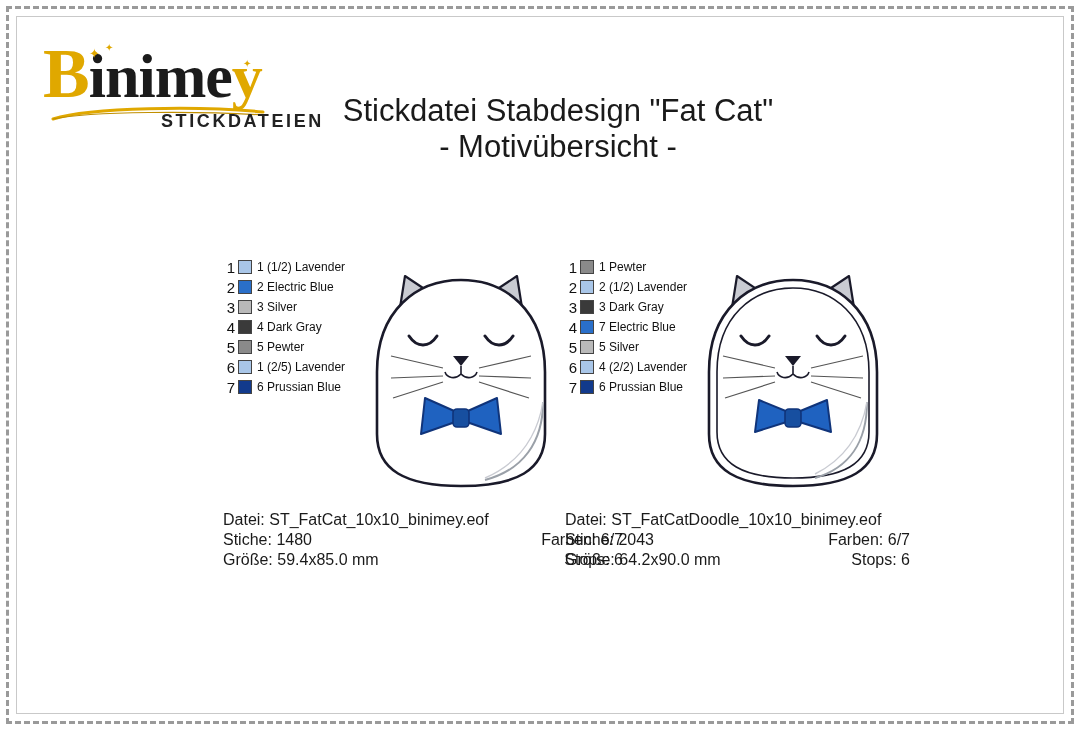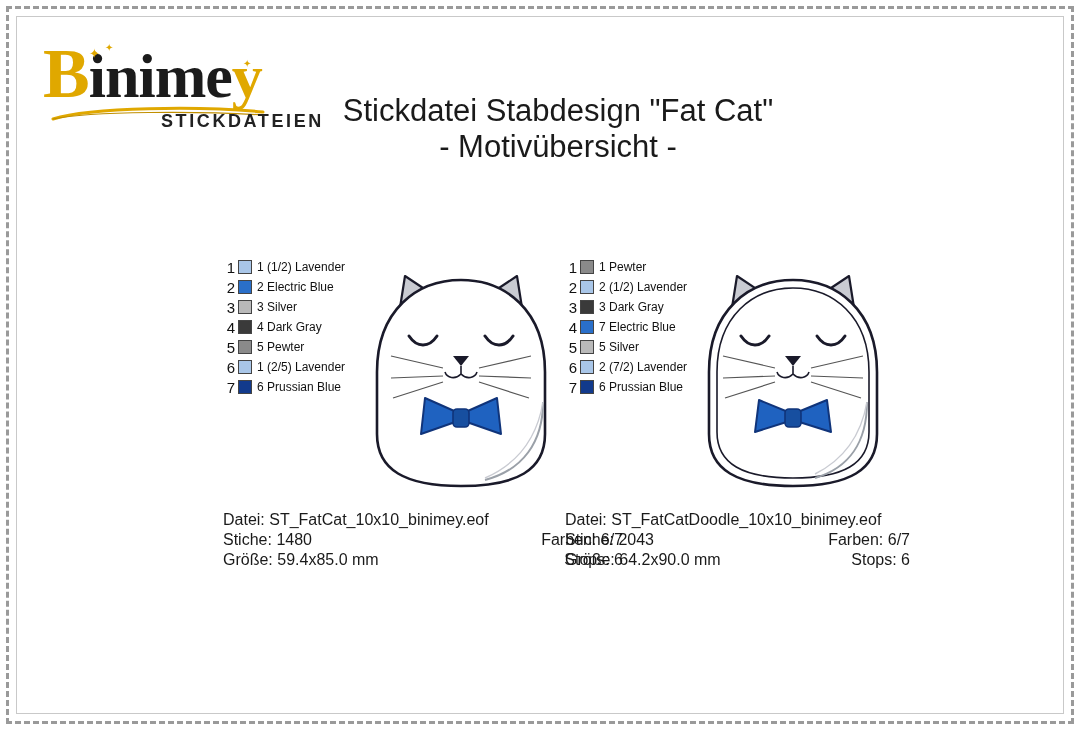--- a/index.html
+++ b/index.html
@@ -320,21 +320,21 @@
             <span class="legend-label">7 Electric Blue</span>
           </div>
           <div class="legend-row">
             <span class="legend-num">5</span>
             <span class="swatch" style="background:#b9b9b9"></span>
             <span class="legend-label">5 Silver</span>
           </div>
           <div class="legend-row">
             <span class="legend-num">6</span>
             <span class="swatch" style="background:#a9c6e8"></span>
-            <span class="legend-label">2 (7/2) Lavender</span>
+            <span class="legend-label">4 (2/2) Lavender</span>
           </div>
           <div class="legend-row">
             <span class="legend-num">7</span>
             <span class="swatch" style="background:#123a8c"></span>
             <span class="legend-label">6 Prussian Blue</span>
           </div>
         </div>
 
         <div class="cat-wrap r">
           <svg viewBox="0 0 250 250" width="250" height="250">

